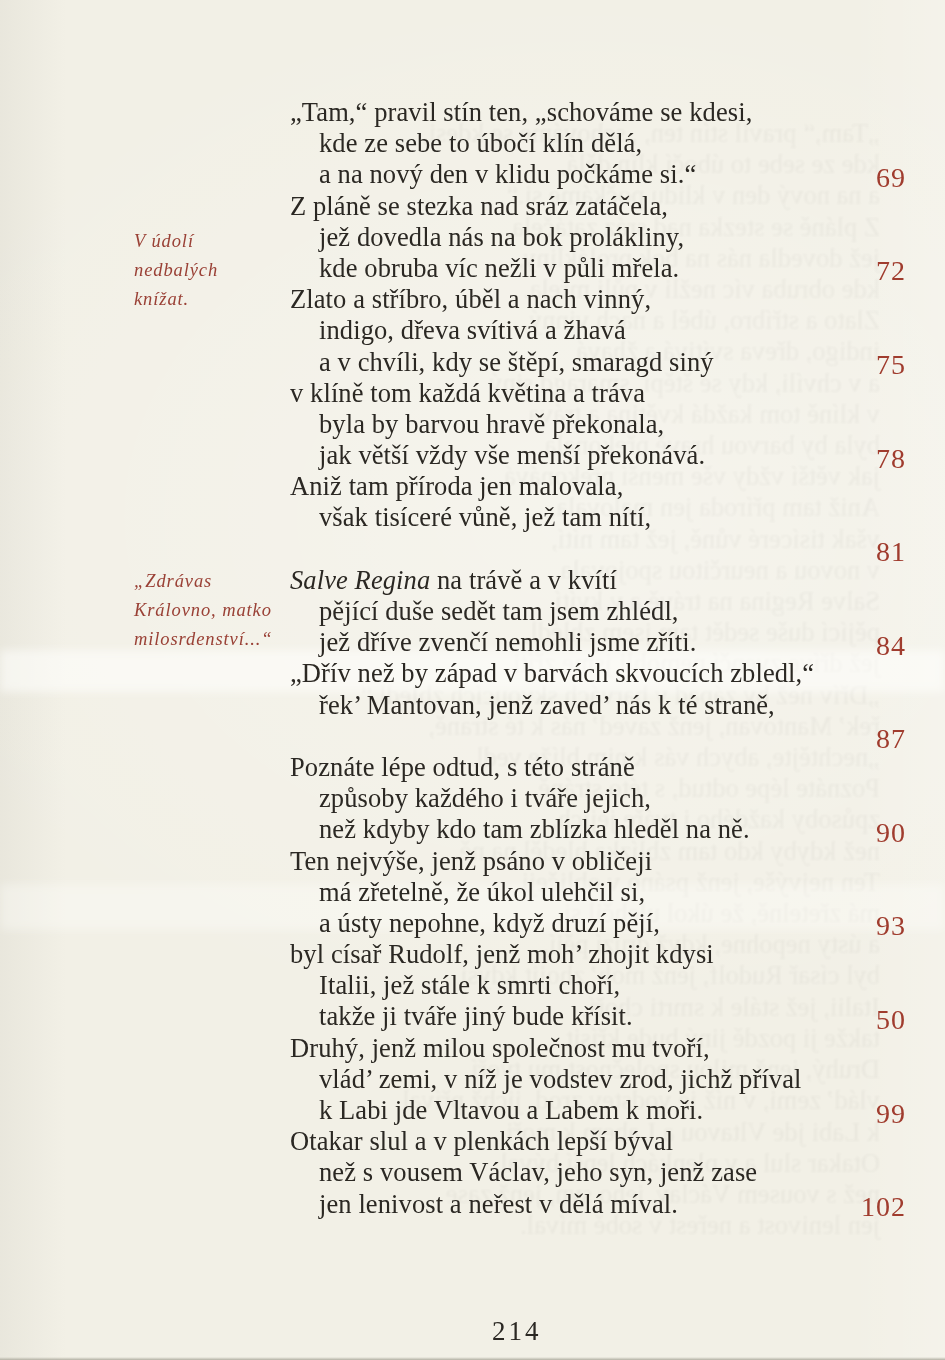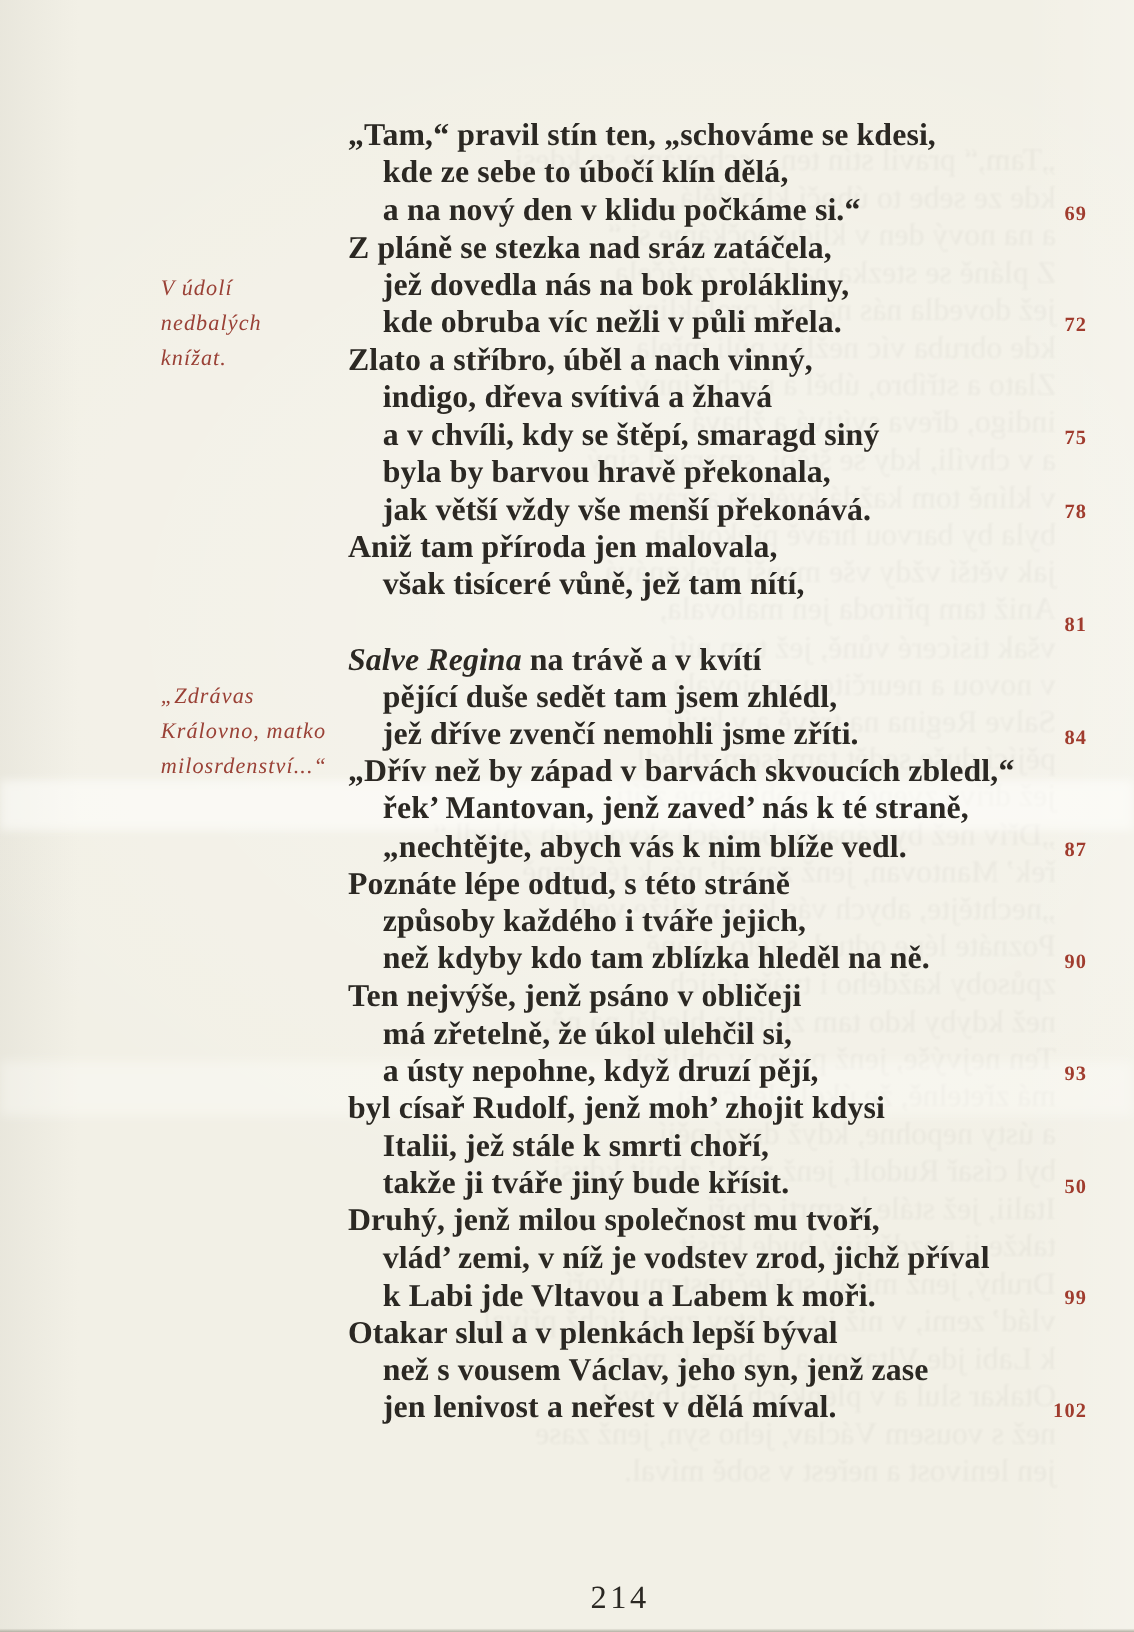--- a/index.html
+++ b/index.html
@@ -36,27 +36,26 @@
   .verse {
     position: absolute; left: 290px; top: 97px; width: 618px;
   }
   .vline {
     position: relative;
     height: 31.2px; line-height: 31.2px;
     font-size: 26.5px;
     letter-spacing: 0.1px;
     white-space: nowrap;
     color: var(--ink, #2b2823);
-    font-weight: bold;
   }
   .vline.indent { padding-left: 29px; }
   .vline em { font-style: italic; }
   .vnum {
     position: absolute; right: 2px; top: 2.5px;
-    font-size: 17px; line-height: 31.2px;
+    font-size: 28px; line-height: 31.2px;
     color: var(--verse-number, #a03c2e);
     letter-spacing: 1px;
   }
   .margin-note {
     position: absolute; left: 134px; width: 165px;
     font-style: italic;
     font-size: 18.5px; line-height: 29px;
     letter-spacing: 0.9px;
     color: var(--rubric, #9a4136);
   }
@@ -130,31 +129,32 @@
   <main class="verse" id="verse">
       <div class="vline"><span>„Tam,“ pravil stín ten, „schováme se kdesi,</span></div>
       <div class="vline indent"><span>kde ze sebe to úbočí klín dělá,</span></div>
       <div class="vline indent"><span>a na nový den v klidu počkáme si.“</span><span class="vnum">69</span></div>
       <div class="vline"><span>Z pláně se stezka nad sráz zatáčela,</span></div>
       <div class="vline indent"><span>jež dovedla nás na bok prolákliny,</span></div>
       <div class="vline indent"><span>kde obruba víc nežli v půli mřela.</span><span class="vnum">72</span></div>
       <div class="vline"><span>Zlato a stříbro, úběl a nach vinný,</span></div>
       <div class="vline indent"><span>indigo, dřeva svítivá a žhavá</span></div>
       <div class="vline indent"><span>a v chvíli, kdy se štěpí, smaragd siný</span><span class="vnum">75</span></div>
+      <div class="vline"><span>v klíně tom každá květina a tráva</span></div>
       <div class="vline indent"><span>byla by barvou hravě překonala,</span></div>
       <div class="vline indent"><span>jak větší vždy vše menší překonává.</span><span class="vnum">78</span></div>
       <div class="vline"><span>Aniž tam příroda jen malovala,</span></div>
       <div class="vline indent"><span>však tisíceré vůně, jež tam nítí,</span></div>
       <div class="vline indent"><span class="vnum">81</span></div>
       <div class="vline"><span><em>Salve Regina</em> na trávě a v kvítí</span></div>
       <div class="vline indent"><span>pějící duše sedět tam jsem zhlédl,</span></div>
       <div class="vline indent"><span>jež dříve zvenčí nemohli jsme zříti.</span><span class="vnum">84</span></div>
       <div class="vline"><span>„Dřív než by západ v barvách skvoucích zbledl,“</span></div>
       <div class="vline indent"><span>řek’ Mantovan, jenž zaved’ nás k té straně,</span></div>
-      <div class="vline indent"><span>„nechtějte, abych vás k nim blíže vedl.</span><span class="vnum">87</span></div>
+      <div class="vline indent"><span class="vnum">87</span></div>
       <div class="vline"><span>Poznáte lépe odtud, s této stráně</span></div>
       <div class="vline indent"><span>způsoby každého i tváře jejich,</span></div>
       <div class="vline indent"><span>než kdyby kdo tam zblízka hleděl na ně.</span><span class="vnum">90</span></div>
       <div class="vline"><span>Ten nejvýše, jenž psáno v obličeji</span></div>
       <div class="vline indent"><span>má zřetelně, že úkol ulehčil si,</span></div>
       <div class="vline indent"><span>a ústy nepohne, když druzí pějí,</span><span class="vnum">93</span></div>
       <div class="vline"><span>byl císař Rudolf, jenž moh’ zhojit kdysi</span></div>
       <div class="vline indent"><span>Italii, jež stále k smrti choří,</span></div>
       <div class="vline indent"><span>takže ji tváře jiný bude křísit.</span><span class="vnum">50</span></div>
       <div class="vline"><span>Druhý, jenž milou společnost mu tvoří,</span></div>

